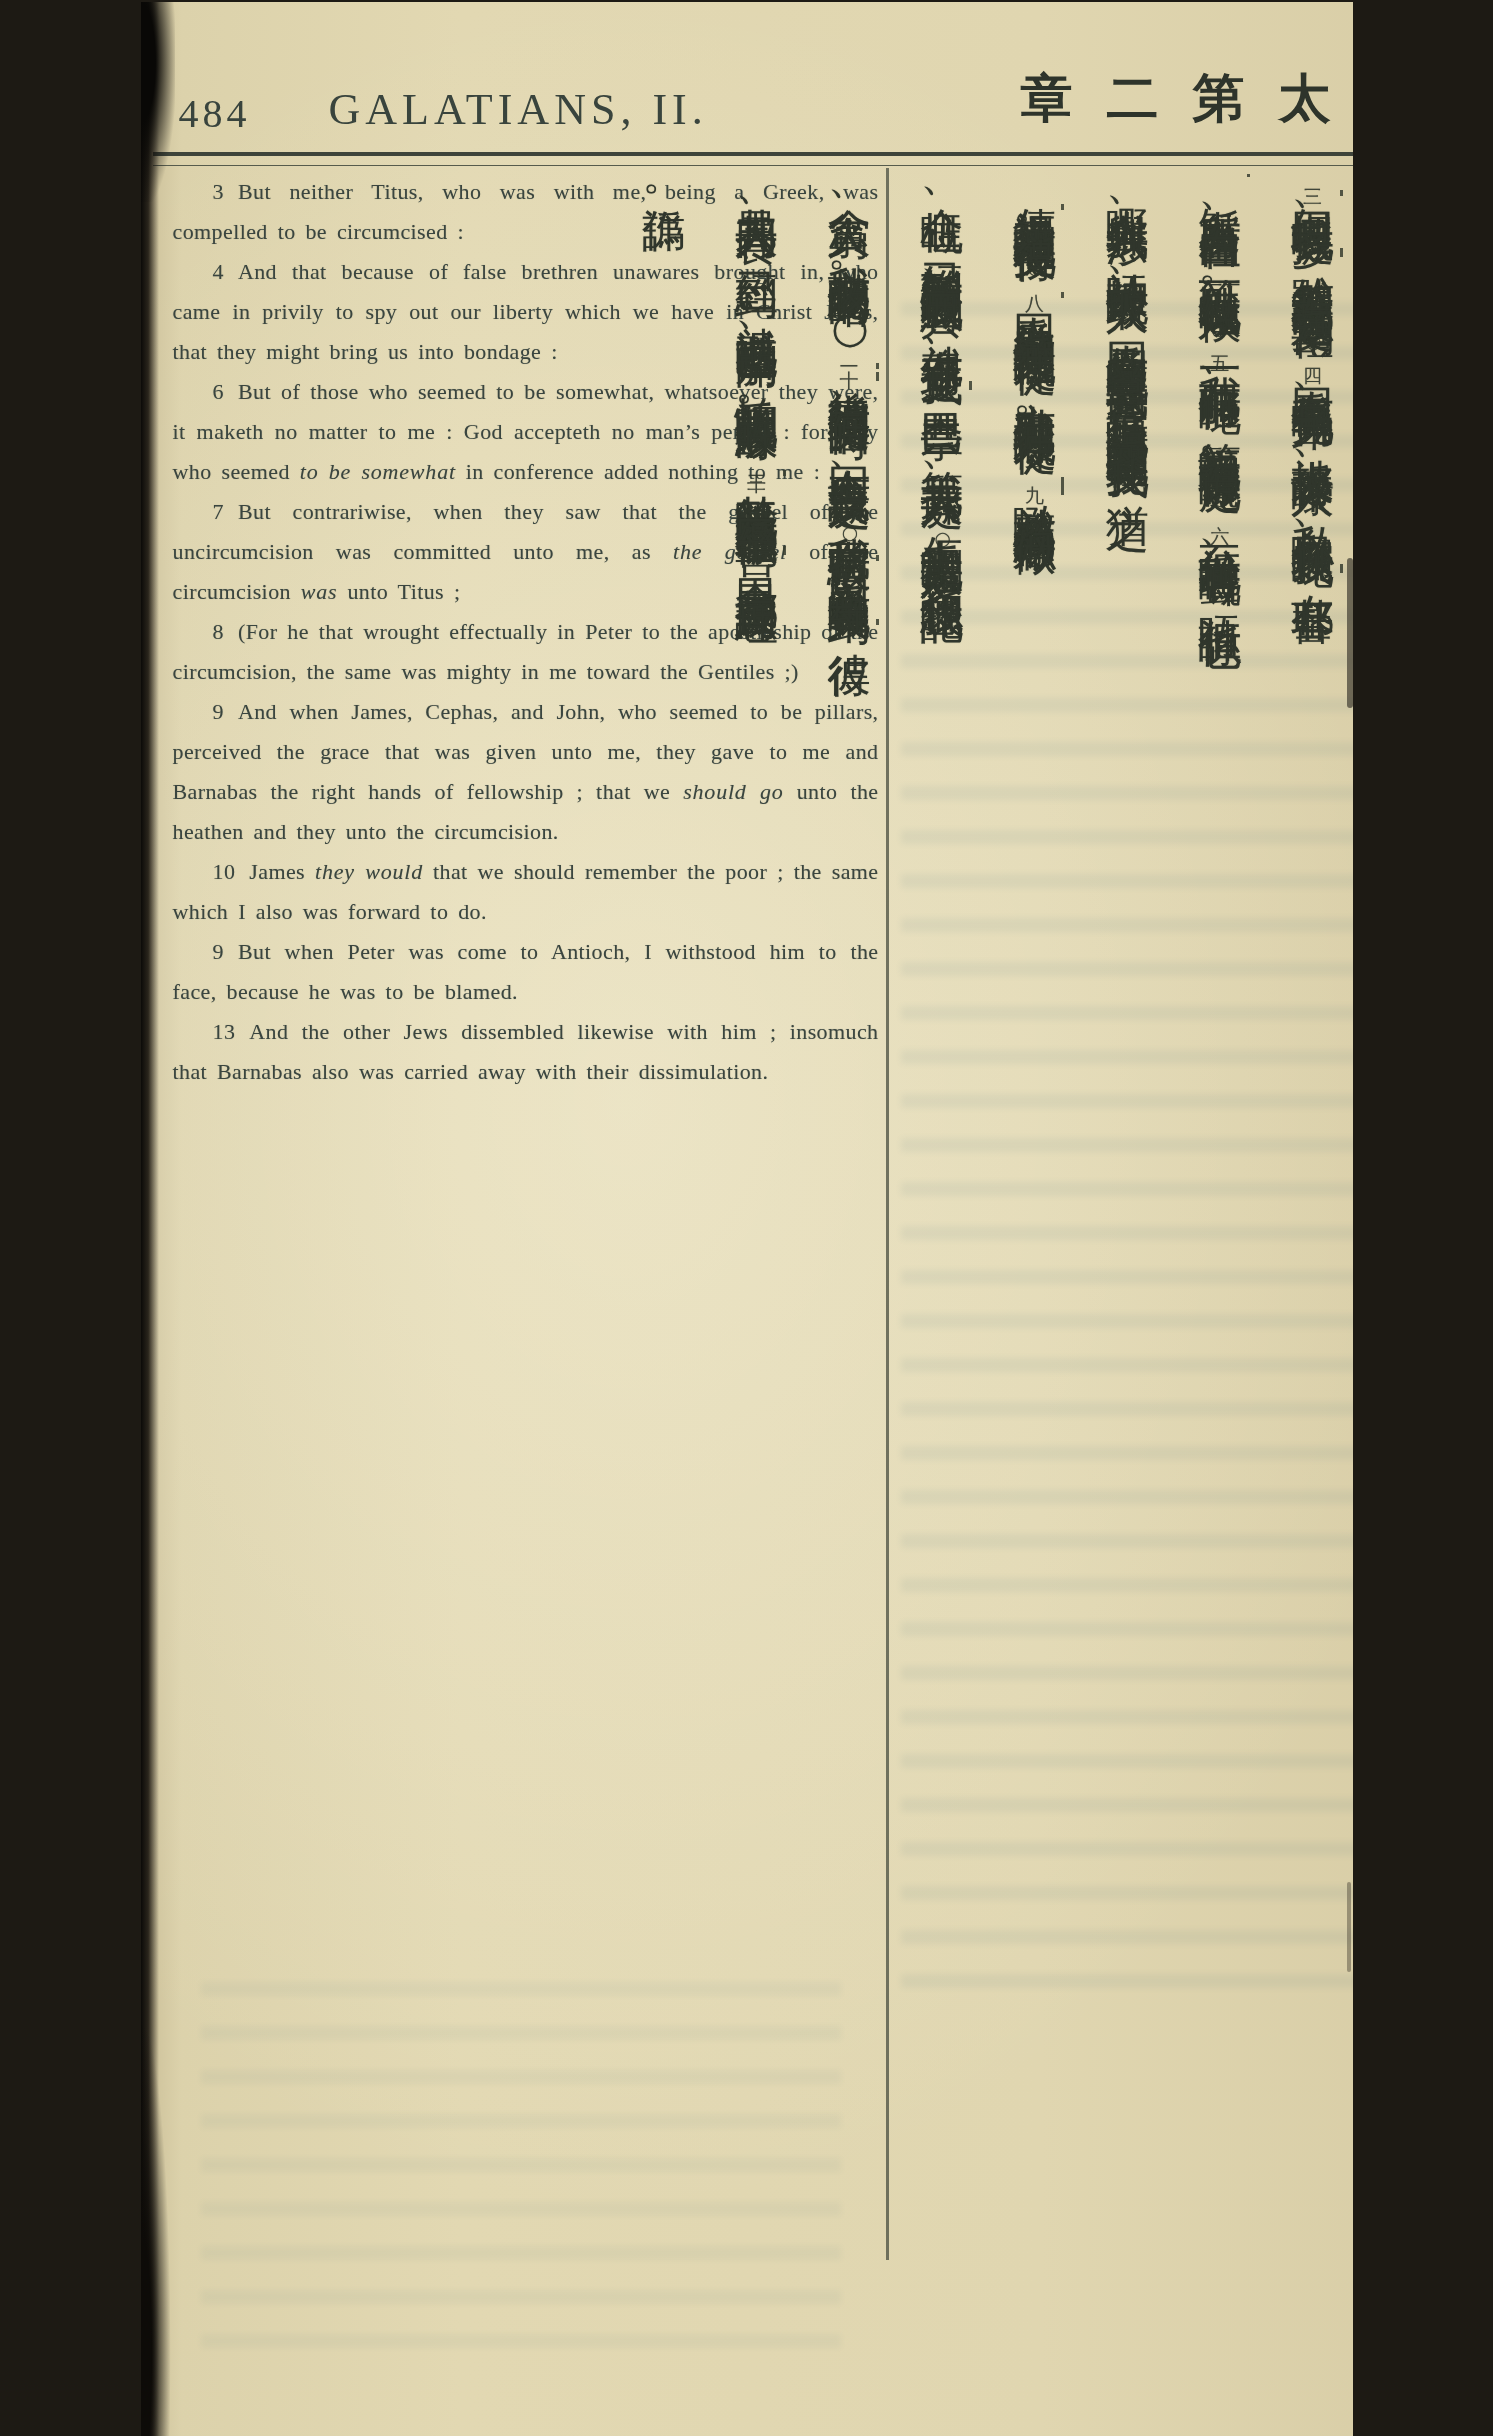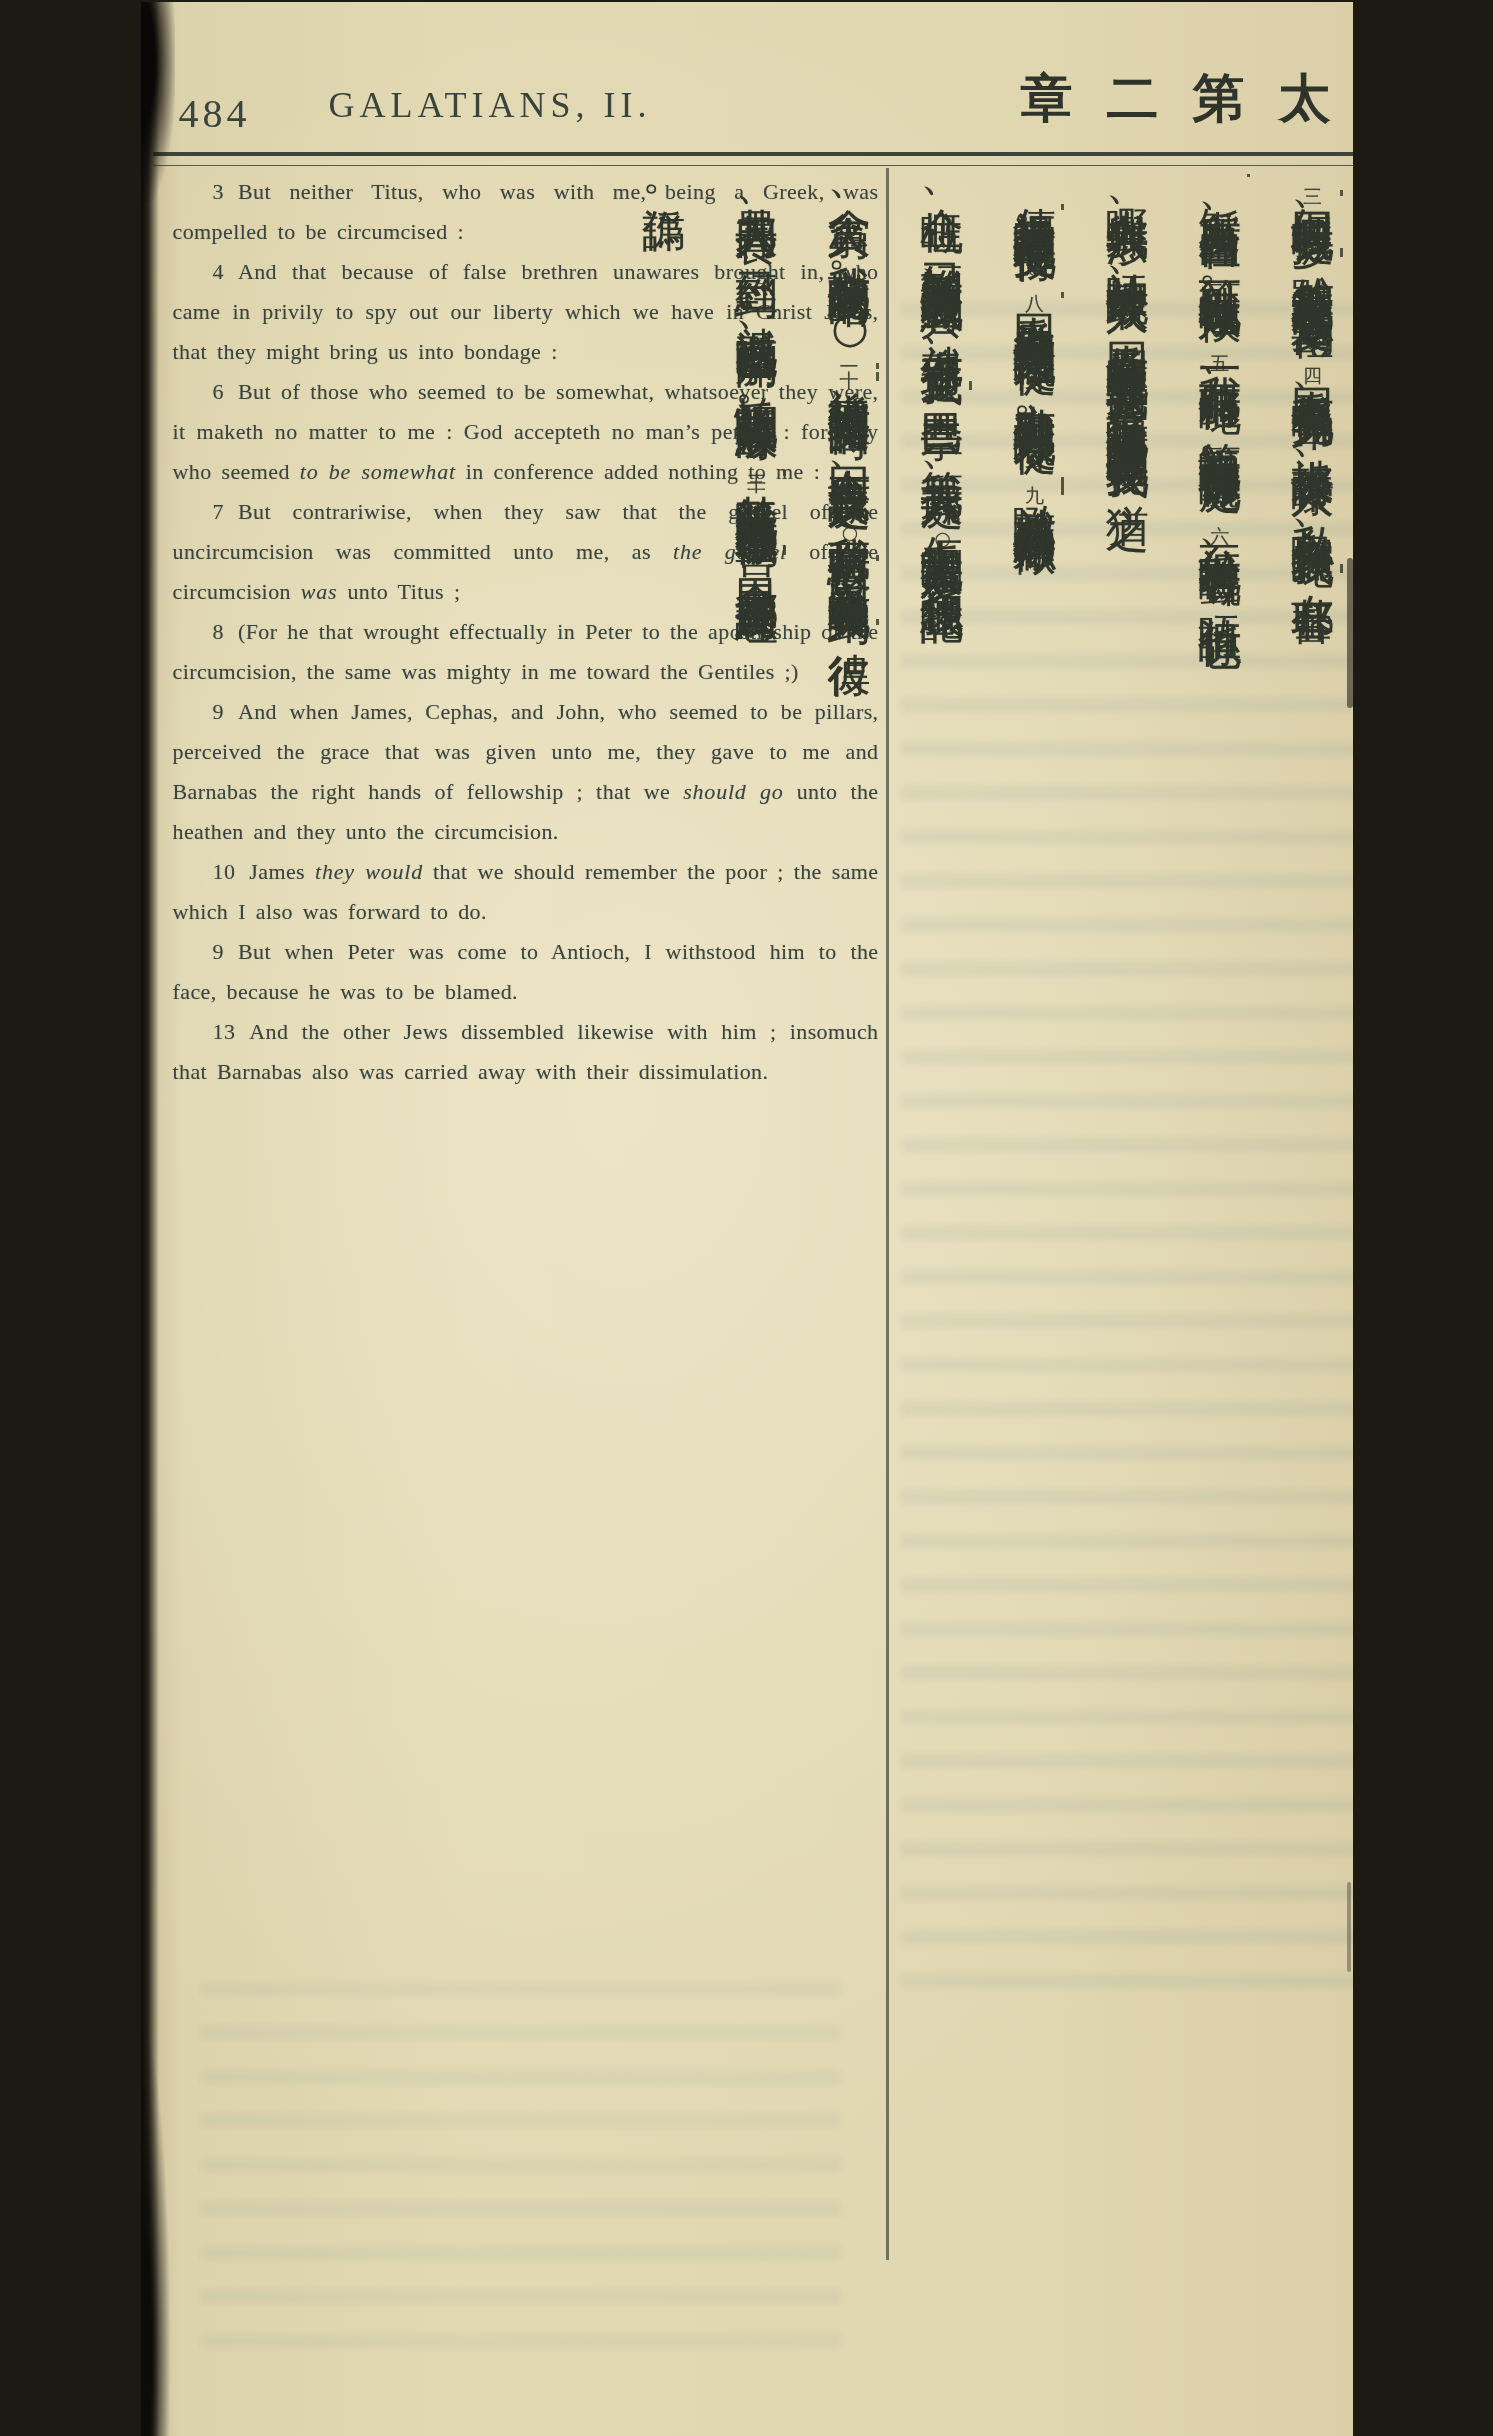--- a/index.html
+++ b/index.html
@@ -25,21 +25,21 @@
   .nick-right2{position:absolute;right:2px;top:1880px;width:4px;height:90px;background:#55503f;opacity:.5;border-radius:3px;}
 
   
   .ghost{position:absolute;opacity:.07;pointer-events:none;
     background:repeating-linear-gradient(180deg, rgba(40,90,110,.9) 0 14px, rgba(40,90,110,0) 14px 44px);}
   .ghost.g1{left:760px;top:300px;width:700px;height:1700px;filter:blur(3px);}
   .ghost.g2{left:60px;top:1980px;width:640px;height:380px;filter:blur(3px);opacity:.05;}
 
   
   .hdr-num{position:absolute;left:38px;top:88px;font-size:40px;letter-spacing:4px;color:#39443d;}
-  .hdr-title{position:absolute;left:188px;top:82px;font-size:36px;letter-spacing:5px;color:#39443d;}
+  .hdr-title{position:absolute;left:188px;top:82px;font-size:44px;letter-spacing:5px;color:#39443d;}
   .hdr-zh{position:absolute;left:880px;top:62px;width:420px;font-size:52px;font-weight:bold;
     letter-spacing:34px;color:#2e342b;font-family:Liberation Serif, serif;white-space:nowrap;}
   .hdr-rule{position:absolute;left:12px;top:150px;width:1474px;height:9px;
     border-top:4px solid #3e443a;border-bottom:1px solid #565b4c;}
 
   
   .divider{position:absolute;left:745px;top:166px;width:3px;height:2092px;background:#5b5e4e;opacity:.85;}
 
   
   #eng{position:absolute;left:32px;top:170px;width:706px;

